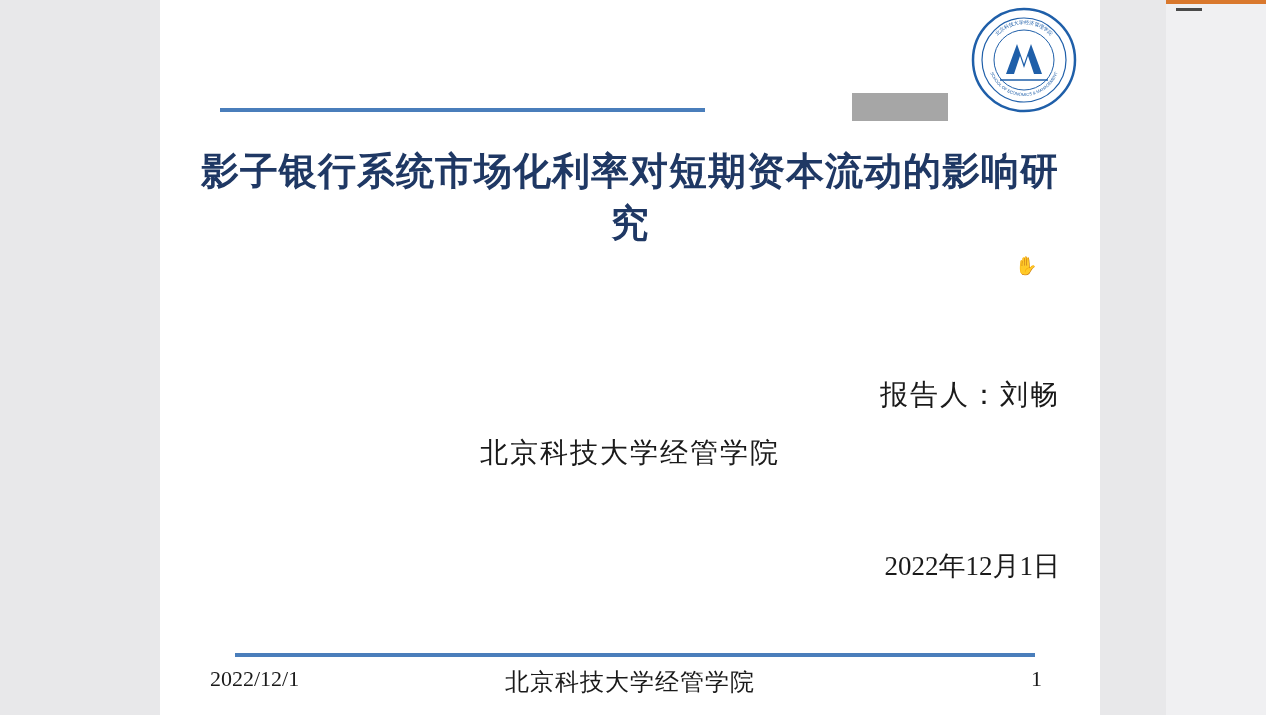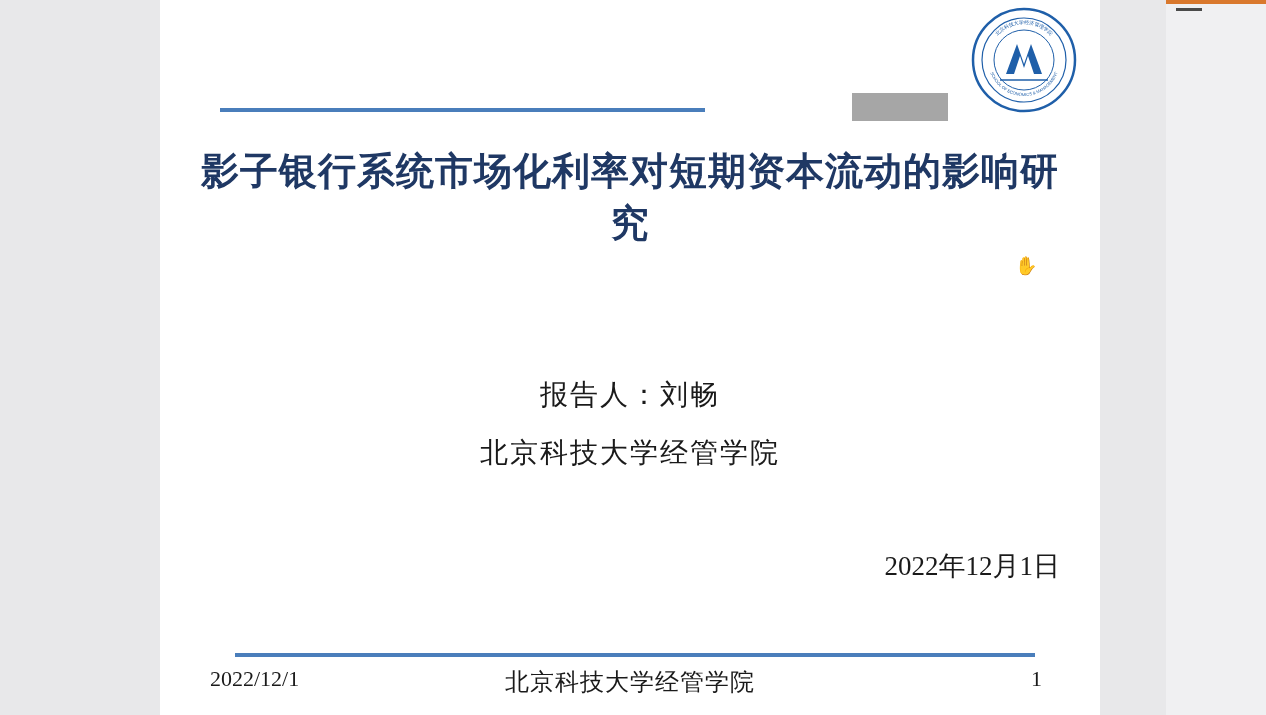--- a/index.html
+++ b/index.html
@@ -83,21 +83,21 @@
     font-family: "Liberation Serif", serif;
     font-weight: bold;
     font-size: 38px;
     line-height: 52px;
     letter-spacing: 1px;
   }
   .presenter {
     position: absolute;
     left: 40px; top: 376px;
     width: 860px;
-    text-align: center;
+    text-align: right;
     font-size: 28px;
     color: #1a1a1a;
     letter-spacing: 2px;
   }
   .affiliation {
     position: absolute;
     left: 40px; top: 434px;
     width: 860px;
     text-align: center;
     font-size: 28px;

